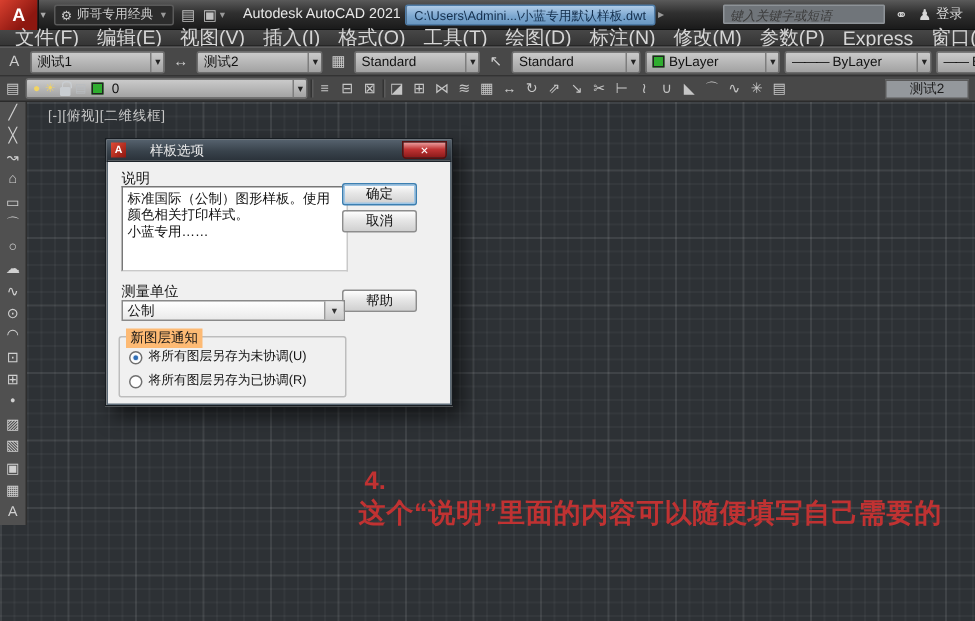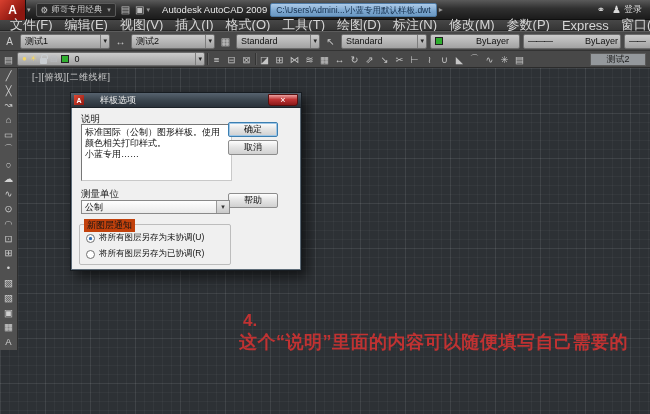--- a/index.html
+++ b/index.html
@@ -59,21 +59,21 @@
     display:flex; align-items:center; padding:0 2px; gap:3px; overflow:hidden;
   }
   .tool-icon{
     width:15px; height:15px; display:flex; align-items:center; justify-content:center;
     color:#cdcdcd; font-size:10px; flex:0 0 auto;
   }
   .dd{
     height:15px; background:linear-gradient(#cbcbcb,#a2a2a2);
     border:1px solid #6c6c6c; border-radius:2px;
     display:flex; align-items:center; font-size:9px; color:#101010;
-    padding-left:4px; flex:0 0 auto; white-space:nowrap; overflow:hidden;gap:30px;
+    padding-left:4px; flex:0 0 auto; white-space:nowrap; overflow:hidden;
   }
   .dd .dd-arrow{
     margin-left:auto; align-self:stretch; display:flex; align-items:center;
     border-left:1px solid #7d7d7d; padding:0 2px; color:#222; font-size:7px;
   }
   .swatch{ width:8px; height:8px; border:1px solid #222; margin-right:3px; flex:0 0 auto; }
   .lineglyph{ letter-spacing:-1px; margin-right:3px; color:#101010; }
   
   .row3{
     position:absolute; left:0; top:51px; width:650px; height:17px;
@@ -171,21 +171,21 @@
   .units-arrow{
     margin-left:auto; align-self:stretch; width:13px;
     background:linear-gradient(#ececec,#c9c9c9); border-left:1px solid #9a9a9a;
     display:flex; align-items:center; justify-content:center; font-size:7px; color:#333;
   }
   .group{
     position:absolute; left:8px; top:131px; width:152px; height:41px;
     border:1px solid #bdbdbd; border-radius:2px;
   }
   .group-legend{
-    position:absolute; left:4px; top:-6px; background:#c2410c; padding:0 3px;
+    position:absolute; left:4px; top:-6px; background:#fdba74; padding:0 3px;
     font-size:9px; color:#141414;font-family:Liberation Serif, serif;
   }
   .radio-row{ display:flex; align-items:center; gap:4px; margin:7px 0 0 6px; }
   .radio-row + .radio-row{ margin-top:4px; }
   .radio{
     width:9px; height:9px; border-radius:50%; background:#fff;
     border:1px solid #707070; position:relative; flex:0 0 auto;
   }
   .radio.checked::after{
     content:""; position:absolute; left:2px; top:2px; width:3px; height:3px;
@@ -210,24 +210,25 @@
     <div class="logo">A</div>
     <span class="logo-caret">▾</span>
     <div class="workspace">
       <span>⚙</span>
       <span>师哥专用经典</span>
       <span class="qa-caret">▾</span>
     </div>
     <span class="qa-icon">▤</span>
     <span class="qa-icon">▣</span>
     <span class="qa-caret">▾</span>
-    <span class="app-title">Autodesk AutoCAD 2009</span>
+    <span class="app-title">Autodesk AutoCAD 2021</span>
     <span class="doc-chip">C:\Users\Admini...\小蓝专用默认样板.dwt</span>
     <span class="chip-arrow">▸</span>
     <div class="search-wrap">
+      <input class="search-input" placeholder="键入关键字或短语" style="">
       <span class="tb-right-icon">⚭</span>
       <span class="tb-right-icon">♟</span>
       <span class="signin">登录</span>
     </div>
   </div>
 
   <div class="menubar">
       <span class="mi">文件(F)</span>
       <span class="mi">编辑(E)</span>
       <span class="mi">视图(V)</span>

